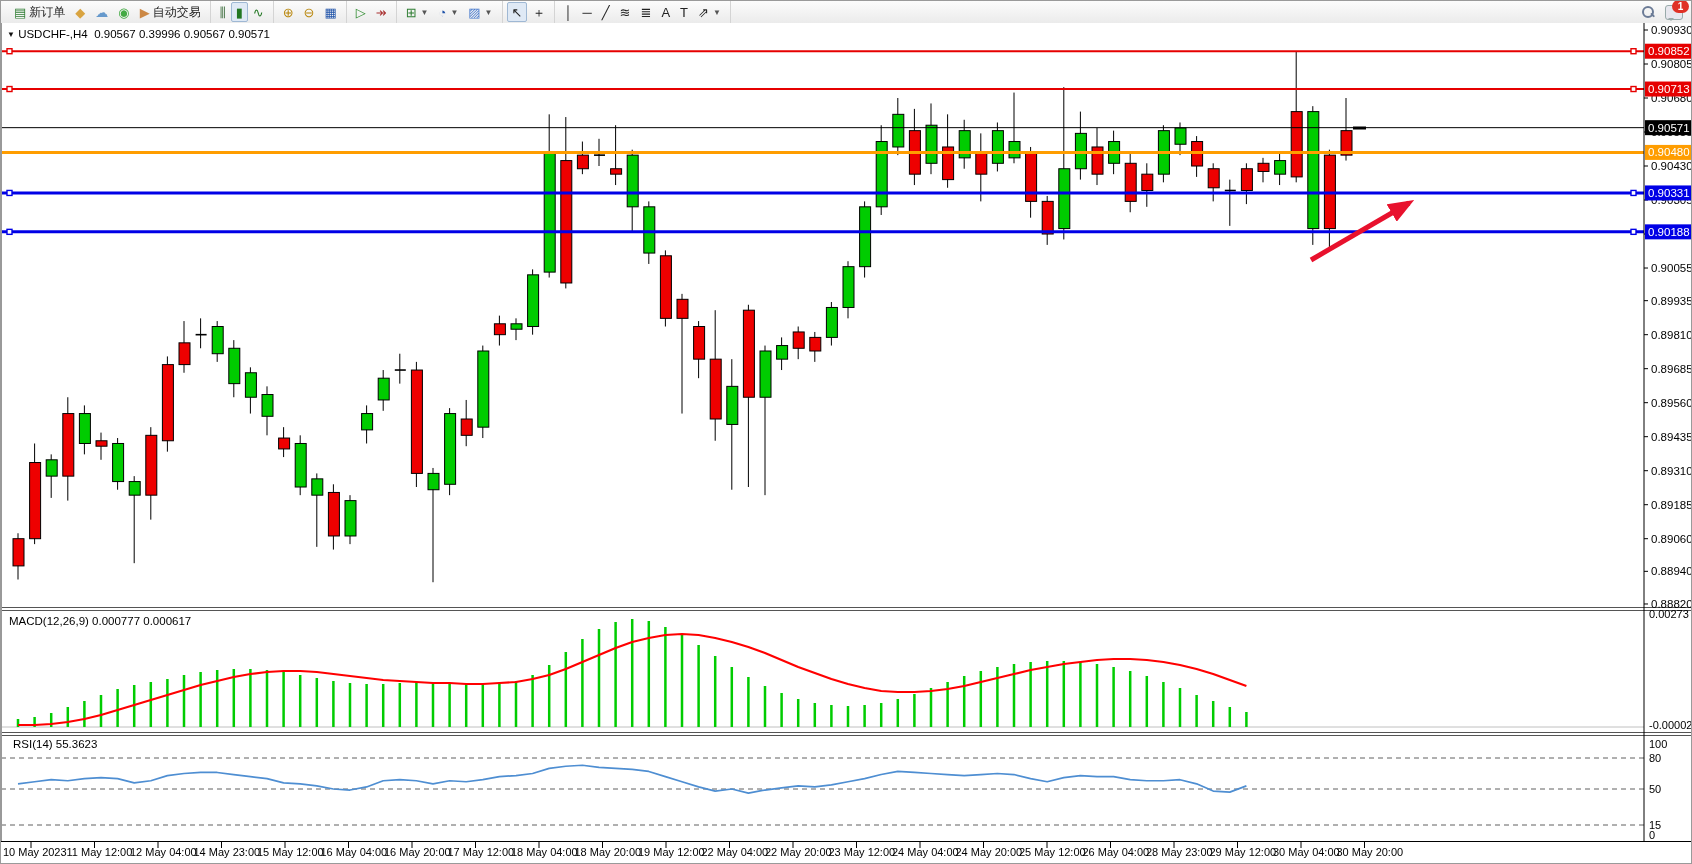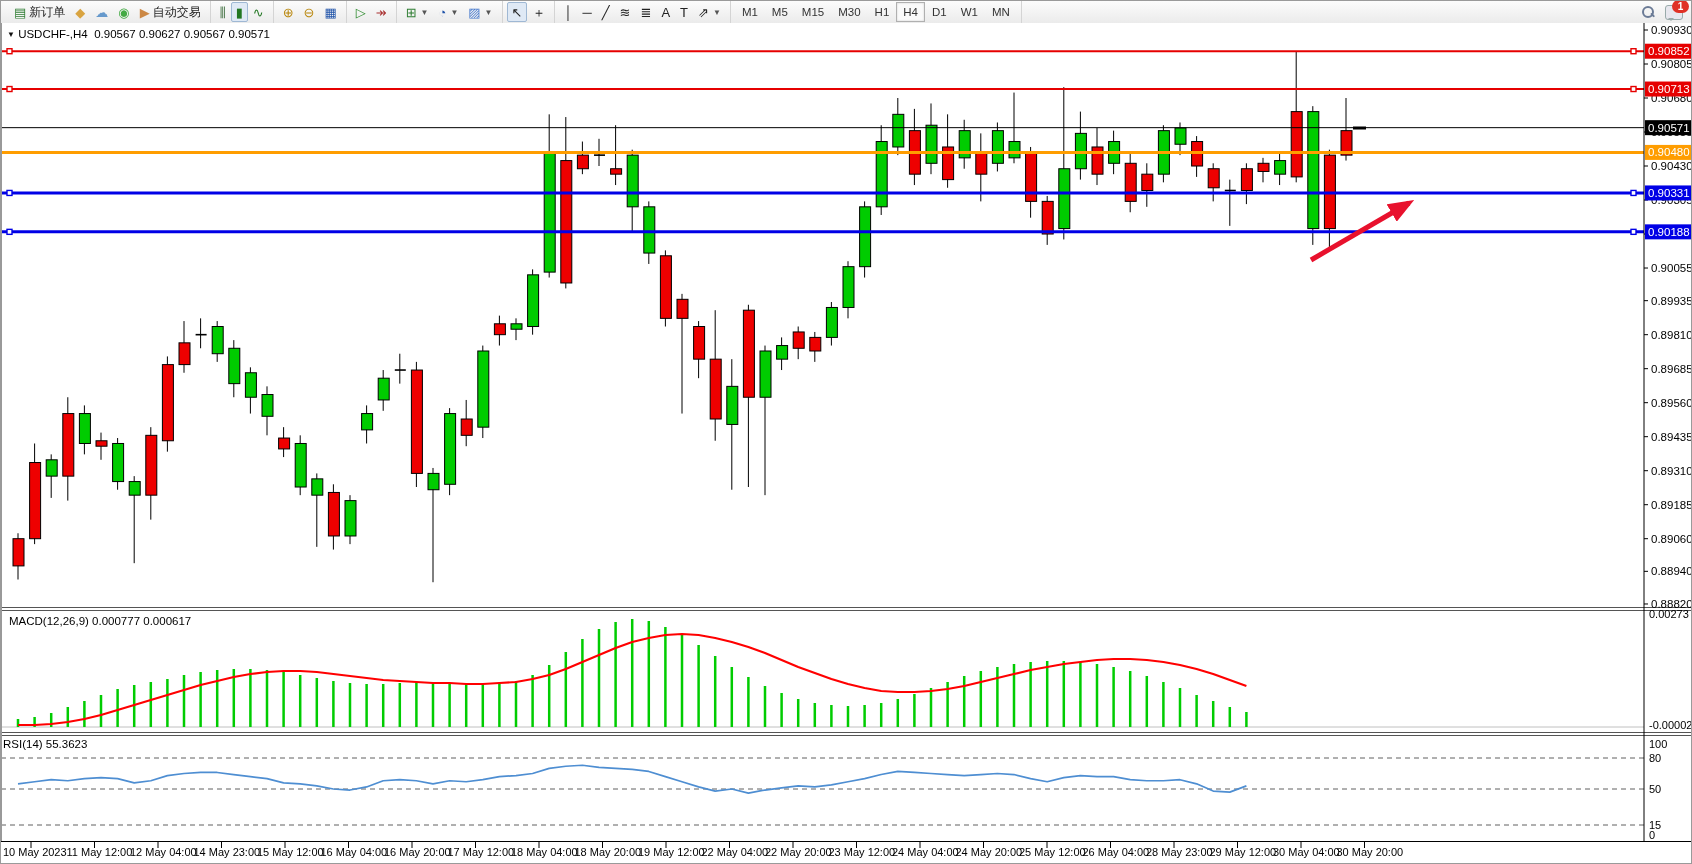--- a/index.html
+++ b/index.html
@@ -23,21 +23,21 @@
   .chat{position:relative;width:16px;height:13px;background:#e7e7ee;border:1.5px solid #9aa;border-radius:3px;}
   .chat:after{content:"";position:absolute;left:2px;bottom:-5px;border:3px solid transparent;border-top-color:#9aa;}
   .badge{position:absolute;right:-7px;top:-6px;min-width:13px;height:13px;border-radius:8px;background:#e03025;color:#fff;
          font-size:10px;font-weight:bold;display:flex;align-items:center;justify-content:center;padding:0 2px;}
   
   .chart{position:absolute;top:22px;left:0;width:1692px;height:842px;background:#fff;}
   .chart svg{position:absolute;top:0;left:0;}
   .overlay-label{position:absolute;font-size:11.5px;color:#000;white-space:pre;pointer-events:none;}
   #chart-title{top:5px;left:6px;}
   #macd-label{top:592px;left:8px;}
-  #rsi-label{top:715px;left:2px;}
+  #rsi-label{top:715px;left:12px;}
   .tri{font-size:8px;vertical-align:1px;color:#111;}
 </style>
 </head>
 <body>
 
 <div class="app">
   <div class="toolbar" id="toolbar">
       <div class="tb-group">
         <div class="tb-btn">
           <span class="tb-glyph" style="color: rgb(46, 125, 50);">▤</span>
@@ -128,31 +128,20 @@
         <div class="tb-btn">
           <span class="tb-glyph" style="color: rgb(34, 34, 34);">A</span>
         </div>
         <div class="tb-btn">
           <span class="tb-glyph" style="color: rgb(34, 34, 34);">T</span>
         </div>
         <div class="tb-btn">
           <span class="tb-glyph" style="color: rgb(34, 34, 34);">⇗</span>
           <span class="tb-caret">▼</span>
         </div>
-      </div>
-      <div class="tb-group">
-        <div class="tf-btn">M1</div>
-        <div class="tf-btn">M5</div>
-        <div class="tf-btn">M15</div>
-        <div class="tf-btn">M30</div>
-        <div class="tf-btn">H1</div>
-        <div class="tf-btn active">H4</div>
-        <div class="tf-btn">D1</div>
-        <div class="tf-btn">W1</div>
-        <div class="tf-btn">MN</div>
       </div>
       <div class="tb-right">
         <span class="mag">
           <i></i>
           <b></b>
         </span>
         <span class="chat">
           <span class="badge">1</span>
         </span>
       </div>
@@ -524,17 +513,17 @@
         <text x="1081.5" y="833" font-size="11" fill="#000">26 May 04:00</text>
         <line x1="1173" y1="818" x2="1173" y2="825" stroke="#000" stroke-width="1"></line>
         <text x="1145" y="833" font-size="11" fill="#000">28 May 23:00</text>
         <line x1="1236.5" y1="818" x2="1236.5" y2="825" stroke="#000" stroke-width="1"></line>
         <text x="1208.5" y="833" font-size="11" fill="#000">29 May 12:00</text>
         <line x1="1300" y1="818" x2="1300" y2="825" stroke="#000" stroke-width="1"></line>
         <text x="1272" y="833" font-size="11" fill="#000">30 May 04:00</text>
         <line x1="1363.5" y1="818" x2="1363.5" y2="825" stroke="#000" stroke-width="1"></line>
         <text x="1335.5" y="833" font-size="11" fill="#000">30 May 20:00</text>
       </svg>
-    <div class="overlay-label" id="chart-title"><span class="tri">▼</span> <span>USDCHF-,H4</span>&nbsp;&nbsp;<span>0.90567 0.90627 0.90567 0.90571</span></div>
+    <div class="overlay-label" id="chart-title"><span class="tri">▼</span> <span>USDCHF-,H4</span>&nbsp;&nbsp;<span>0.90567 0.39996 0.90567 0.90571</span></div>
     <div class="overlay-label" id="macd-label">MACD(12,26,9) 0.000777 0.000617</div>
     <div class="overlay-label" id="rsi-label">RSI(14) 55.3623</div>
   </div>
 </div>
 
 </body></html>

